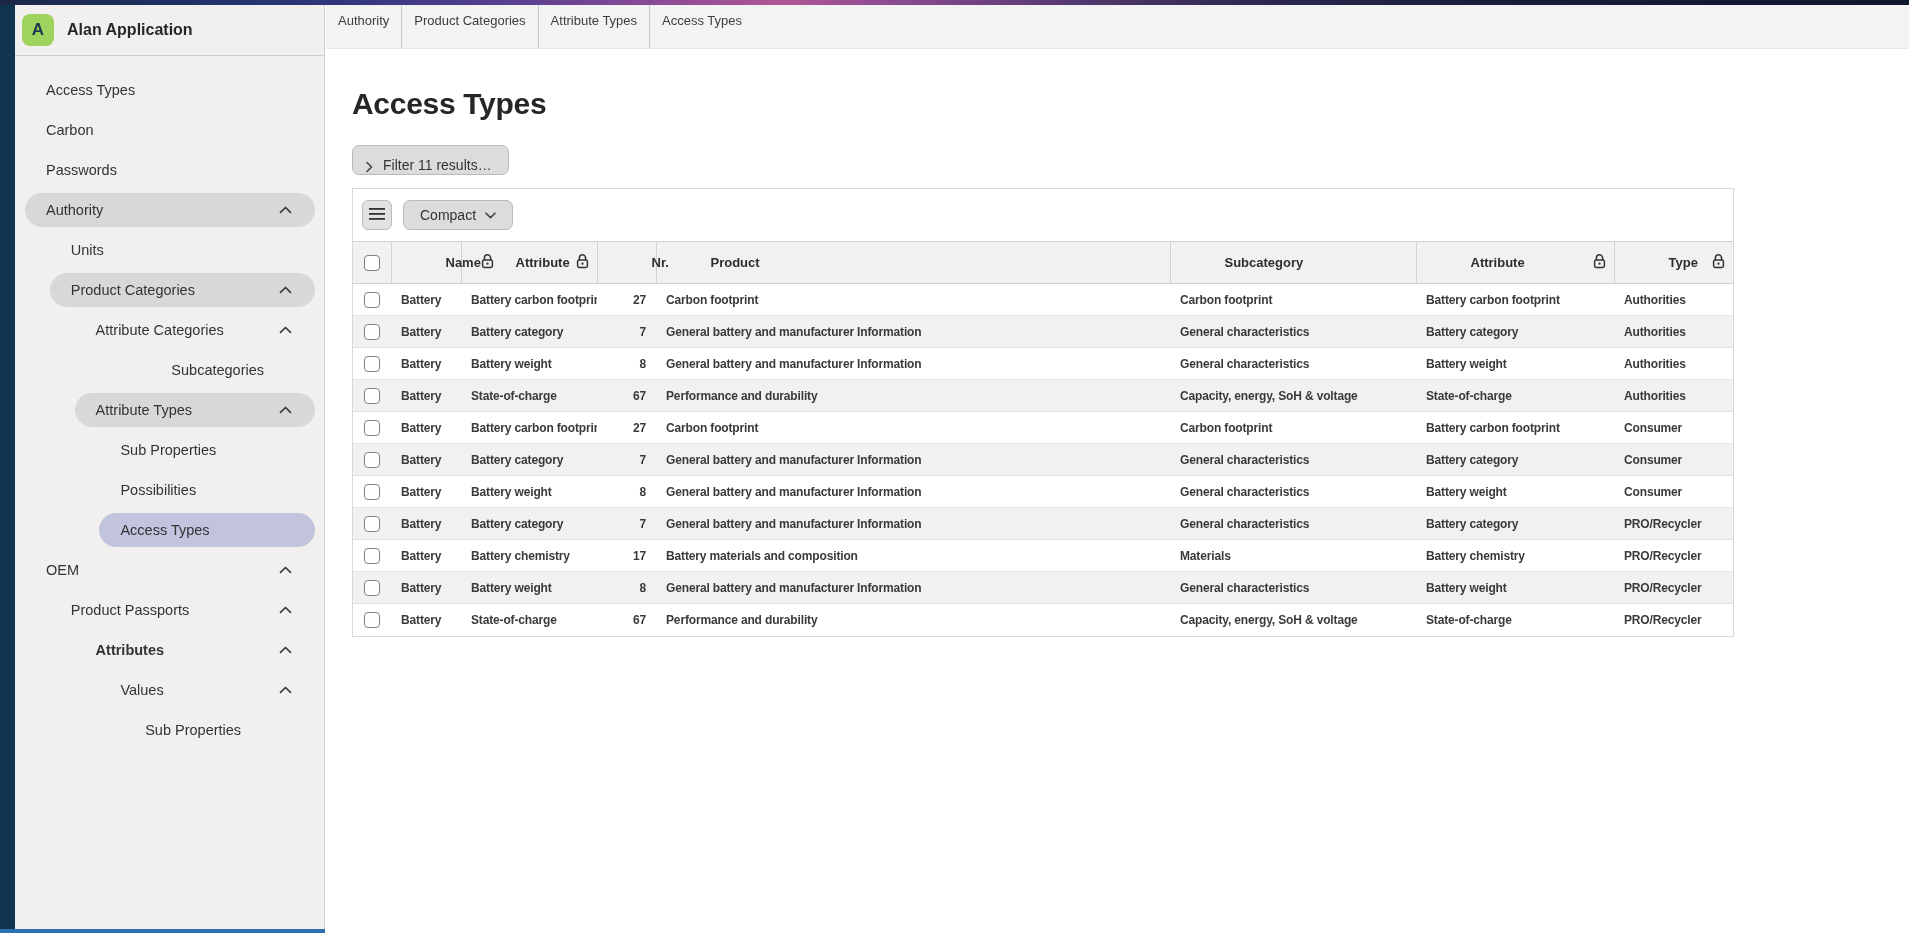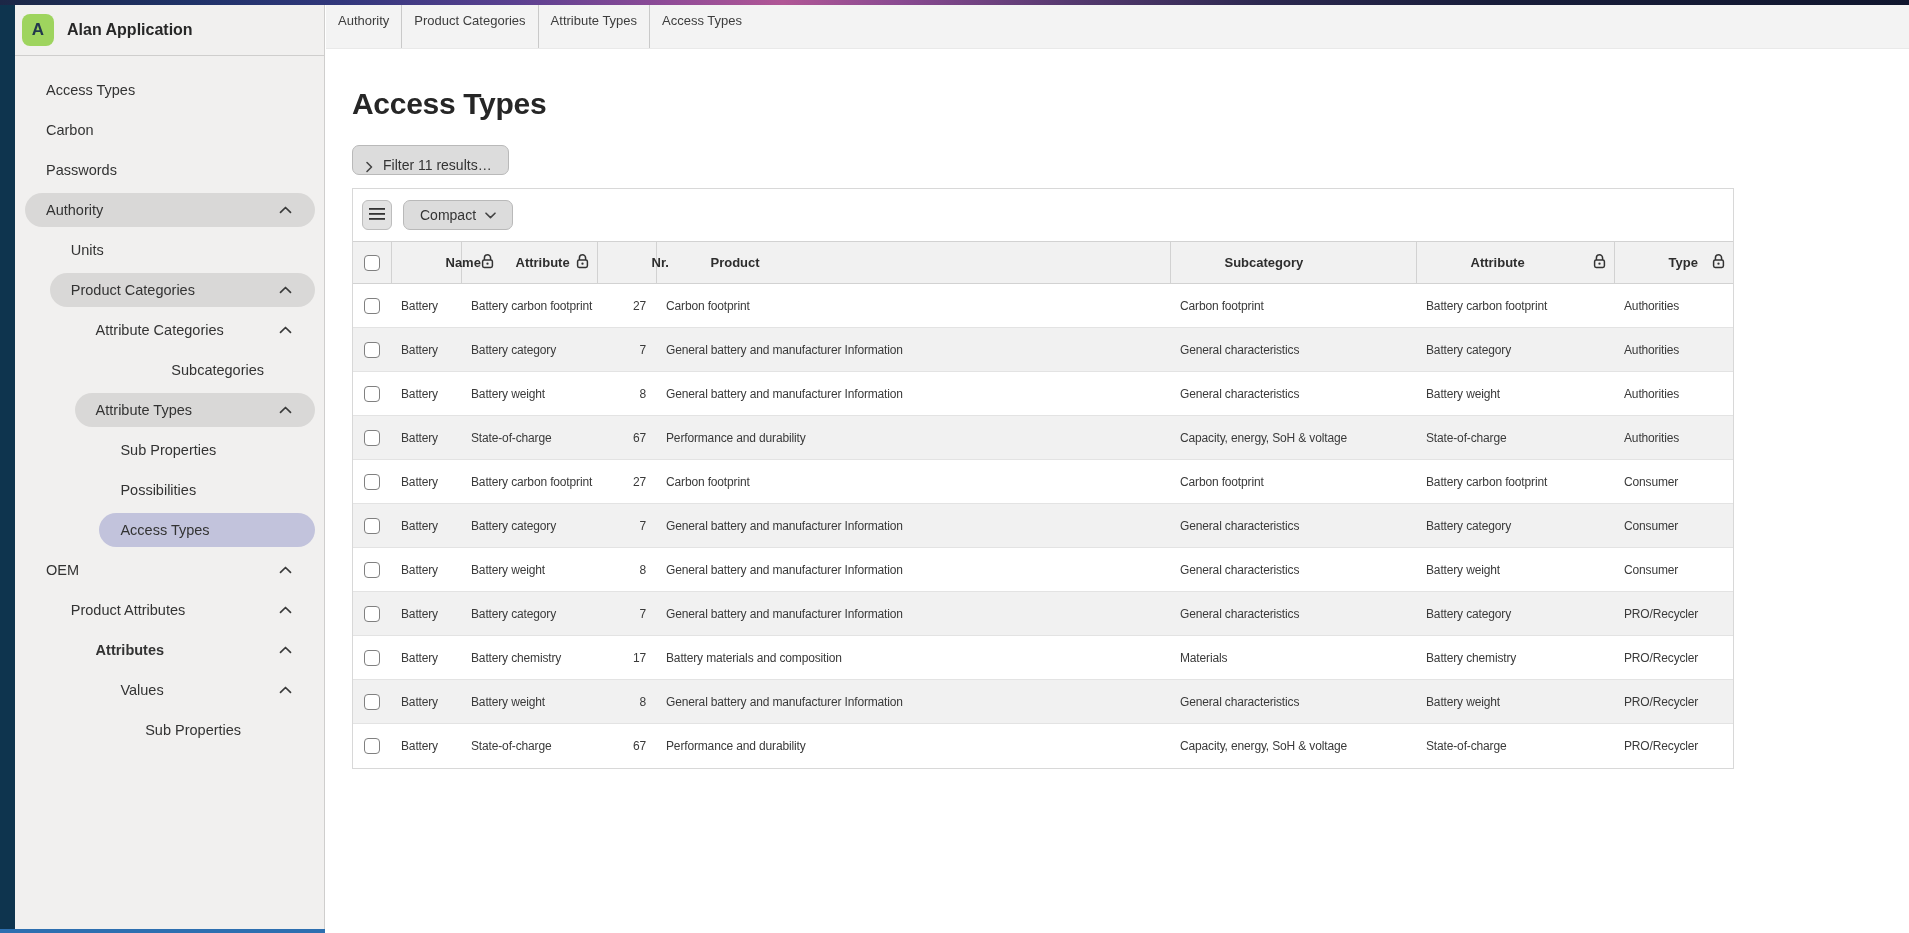--- a/index.html
+++ b/index.html
@@ -59,21 +59,21 @@
   col.c-nr   { width:59px; }
   col.c-cat  { width:514px; }
   col.c-sub  { width:246px; }
   col.c-att2 { width:198px; }
   col.c-type { width:119px; }
   thead tr { background:#f1f1f1; border-top:1px solid #d2d2d2; border-bottom:1px solid #d2d2d2; }
   th { height:42px; font-size:13px; font-weight:bold; color:#2e2e2e; text-align:left;
     padding:0 8px 0 10px; }
   th + th { border-left:1px solid #d2d2d2; }
   .th-flex { display:flex; align-items:center; justify-content:space-between;margin-left:44px; }
-  tbody tr { height:44px; }
+  tbody tr { height:32px;font-weight:bold; }
   tbody tr + tr { border-top:1px solid #e3e3e3; }
   tbody tr:nth-child(even) { background:#f1f1f1; }
   td { font-size:12px; letter-spacing:-0.15px; color:#3a3a3a; padding:0 6px 0 10px;
     white-space:nowrap; overflow:hidden; }
   td.num { text-align:right; padding-right:10px; }
   .cb-cell { text-align:center; padding:0; }
   .checkbox { display:inline-block; width:16px; height:16px; border:1.6px solid #808080;
     border-radius:4px; background:#fff; vertical-align:middle; cursor:pointer; }
 </style>
 </head>
@@ -148,21 +148,21 @@
         </div>
         <div class="nav-row">
           <div class="nav-pill" style="margin-left: 10px;"><span>OEM</span></div>
           <span class="nav-chevron">
             <svg width="13" height="8" viewBox="0 0 13 8">
               <polyline points="1.5,6.3 6.5,1.5 11.5,6.3" fill="none" stroke="#3a3a3a" stroke-width="1.7" stroke-linecap="round" stroke-linejoin="round"></polyline>
             </svg>
           </span>
         </div>
         <div class="nav-row">
-          <div class="nav-pill" style="margin-left: 34.8px;"><span>Product Attributes</span></div>
+          <div class="nav-pill" style="margin-left: 34.8px;"><span>Product Passports</span></div>
           <span class="nav-chevron">
             <svg width="13" height="8" viewBox="0 0 13 8">
               <polyline points="1.5,6.3 6.5,1.5 11.5,6.3" fill="none" stroke="#3a3a3a" stroke-width="1.7" stroke-linecap="round" stroke-linejoin="round"></polyline>
             </svg>
           </span>
         </div>
         <div class="nav-row">
           <div class="nav-pill" style="margin-left: 59.6px; font-weight: bold;"><span>Attributes</span></div>
           <span class="nav-chevron">
             <svg width="13" height="8" viewBox="0 0 13 8">

